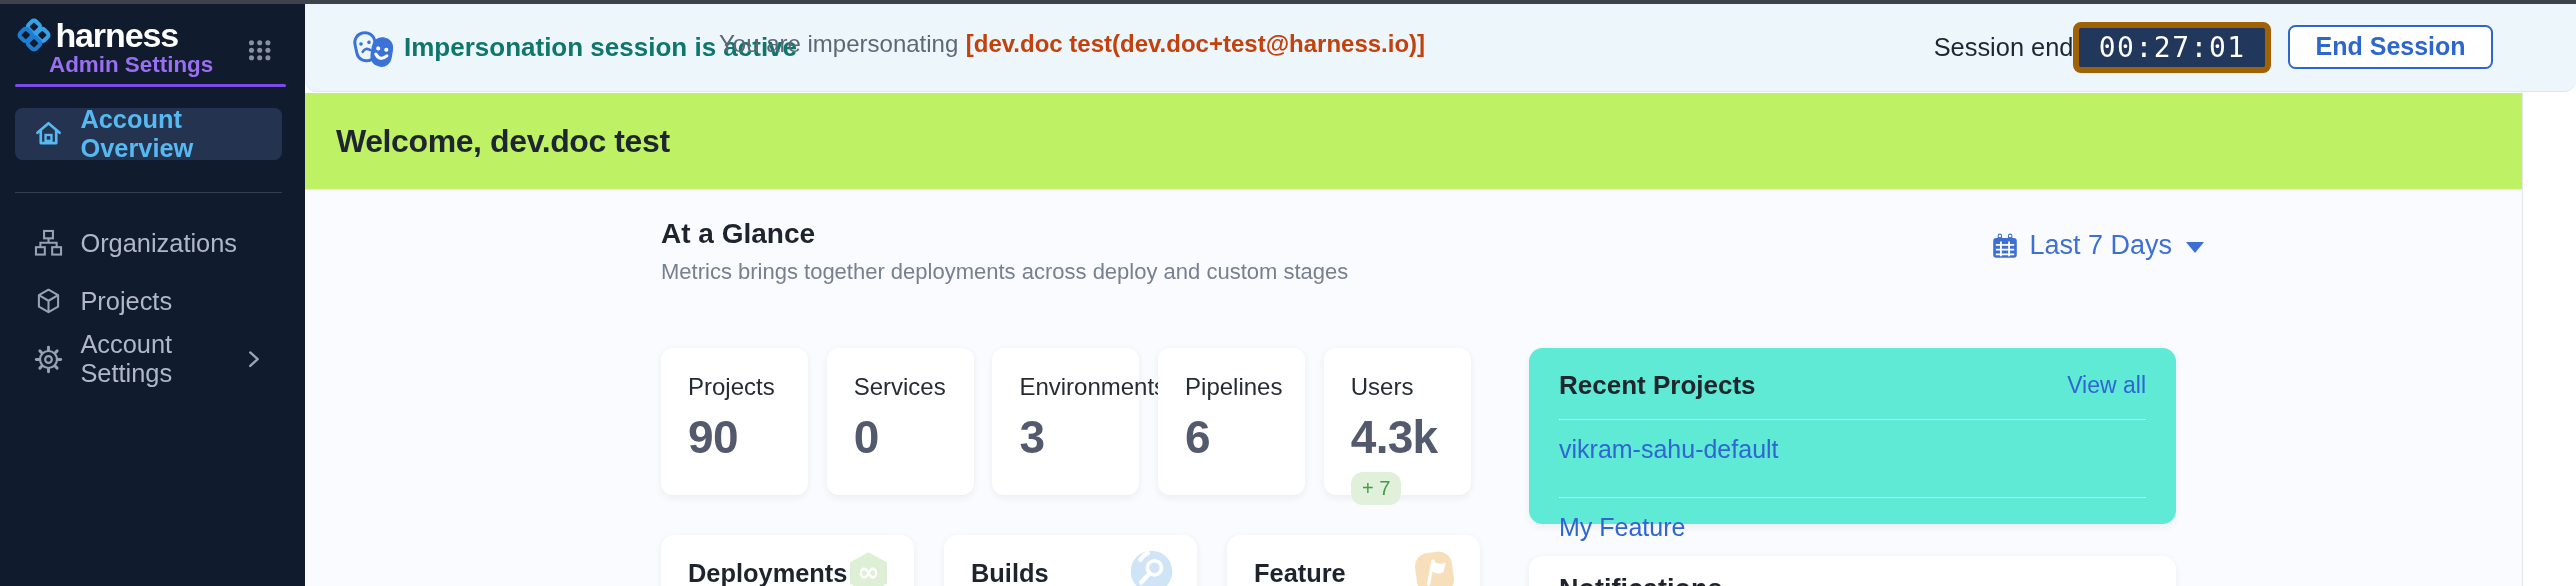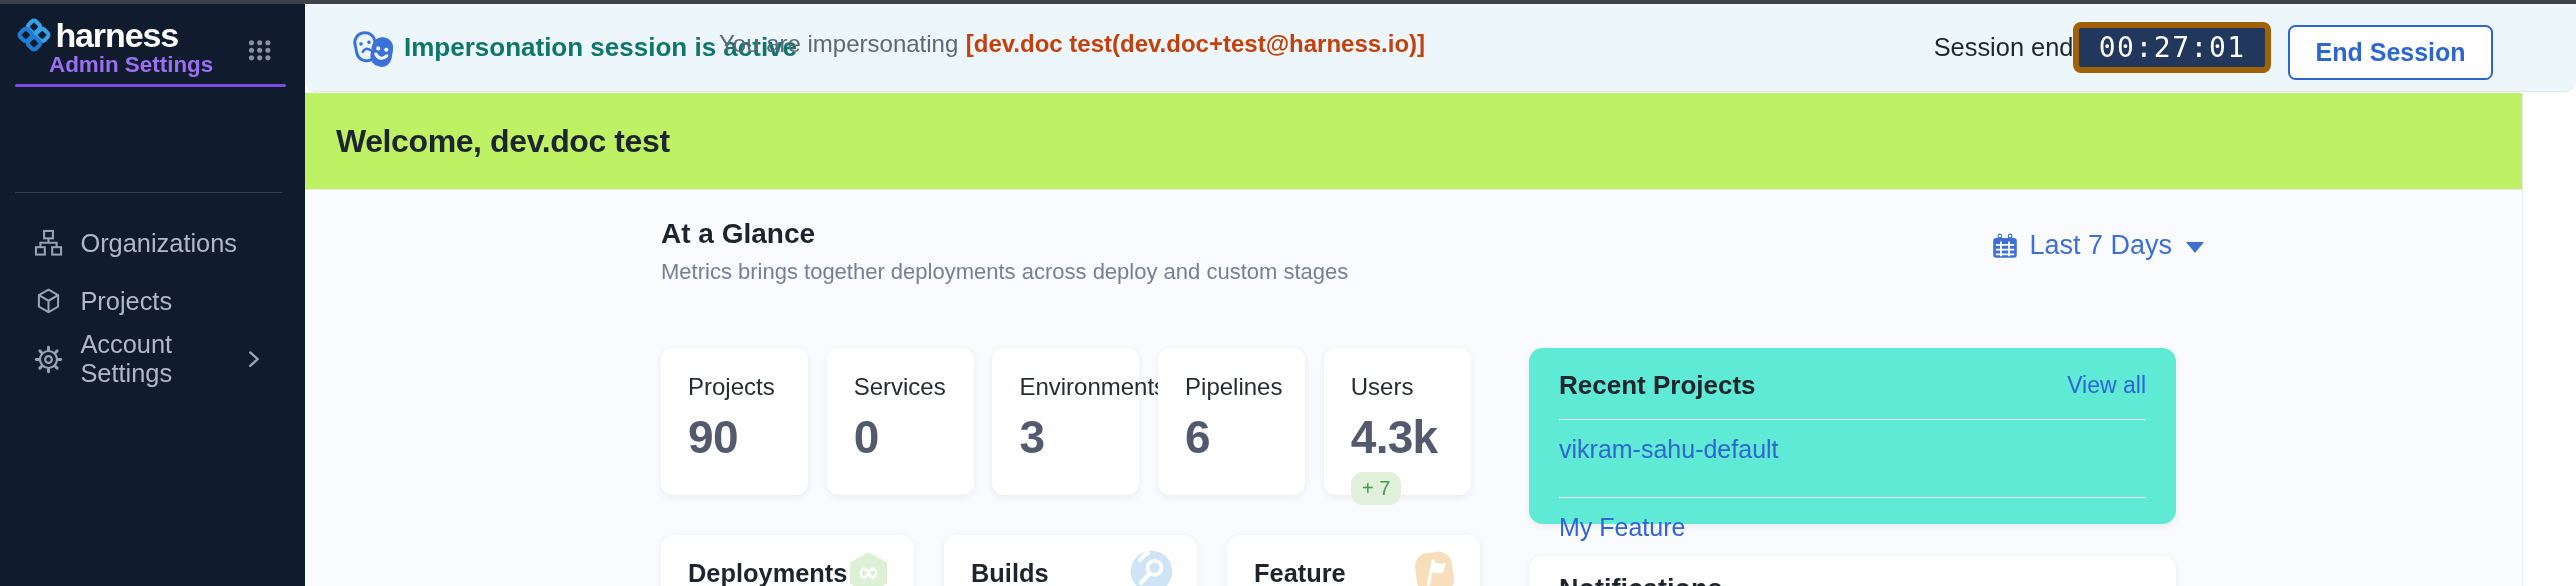--- a/index.html
+++ b/index.html
@@ -39,21 +39,21 @@
   .banner-sub{position:absolute;left:414px;top:0;height:80px;display:flex;align-items:center;font-size:24px;color:#5d6877;}
   .banner-sub b{color:#c2410c;margin-left:7.5px;font-weight:bold;}
   .session-label{position:absolute;right:456px;top:0;height:88px;display:flex;align-items:center;font-size:25.4px;color:#1d2733;}
   .timer-pill{
     position:absolute;right:305px;top:18px;box-sizing:border-box;height:51px;
     background:#21375c;border:6px solid #a16207;border-radius:8px;color:#ffffff;
     font-family:"DejaVu Sans Mono","Liberation Mono",monospace;font-size:28px;letter-spacing:1.5px;
     display:flex;align-items:center;padding:0 19.4px;
   }
   .end-btn{
-    position:absolute;right:83px;top:21px;box-sizing:border-box;height:55px;
+    position:absolute;right:83px;top:21px;box-sizing:border-box;height:44px;
     background:#ffffff;border:2.2px solid #2e66d0;border-radius:7.5px;color:#2e66d0;
     font-family:"Liberation Sans",sans-serif;font-size:25px;font-weight:bold;padding:0 25.4px;cursor:pointer;
   }
 
   
   .main{position:absolute;left:305px;top:93px;width:2217px;height:493px;border-right:1.5px solid #e3e7ee;background:#fafbfe;z-index:10;}
   .welcome-bar{height:96px;background:#bef264;border-bottom:0.7px solid #e6e9f0;display:flex;align-items:center;padding-left:31px;}
   .welcome-title{font-size:32px;font-weight:bold;color:#1f2530;letter-spacing:-0.4px;}
   .content{position:relative;height:397px;}
 
@@ -127,20 +127,30 @@
         <circle cx="17" cy="15" r="3.4" fill="#8a90a3"></circle>
         <circle cx="28" cy="15" r="3.4" fill="#8a90a3"></circle>
       <circle cx="6" cy="25" r="3.4" fill="#8a90a3"></circle>
         <circle cx="17" cy="25" r="3.4" fill="#8a90a3"></circle>
         <circle cx="28" cy="25" r="3.4" fill="#8a90a3"></circle>
     </svg>
   </span>
   <div class="admin-label">Admin Settings</div>
   <div class="brand-underline"></div>
 
+  <div class="active-item">
+    <span>
+      <svg width="31" height="31" viewBox="0 0 42 42">
+        <path d="M6 20 L21 7 L36 20" fill="none" stroke="#57b9f2" stroke-width="3.6" stroke-linecap="round" stroke-linejoin="round"></path>
+        <path d="M10.5 17 V34 H31.5 V17" fill="none" stroke="#57b9f2" stroke-width="3.6" stroke-linecap="round" stroke-linejoin="round"></path>
+        <rect x="17" y="23" width="8" height="8" fill="none" stroke="#57b9f2" stroke-width="3.2"></rect>
+      </svg>
+    </span>
+    <span class="nav-label">Account Overview</span>
+  </div>
 
   <div class="sidebar-divider"></div>
 
   <div class="nav-list">
     <div class="nav-item">
       <span>
         <svg width="31" height="31" viewBox="0 0 42 42">
           <rect x="15" y="4" width="12" height="10" fill="none" stroke="#99a2b4" stroke-width="2.8"></rect>
           <path d="M21 14 v6 M10 26 v-6 h22 v6" fill="none" stroke="#99a2b4" stroke-width="2.8"></path>
           <rect x="4" y="26" width="12" height="10" fill="none" stroke="#99a2b4" stroke-width="2.8"></rect>

